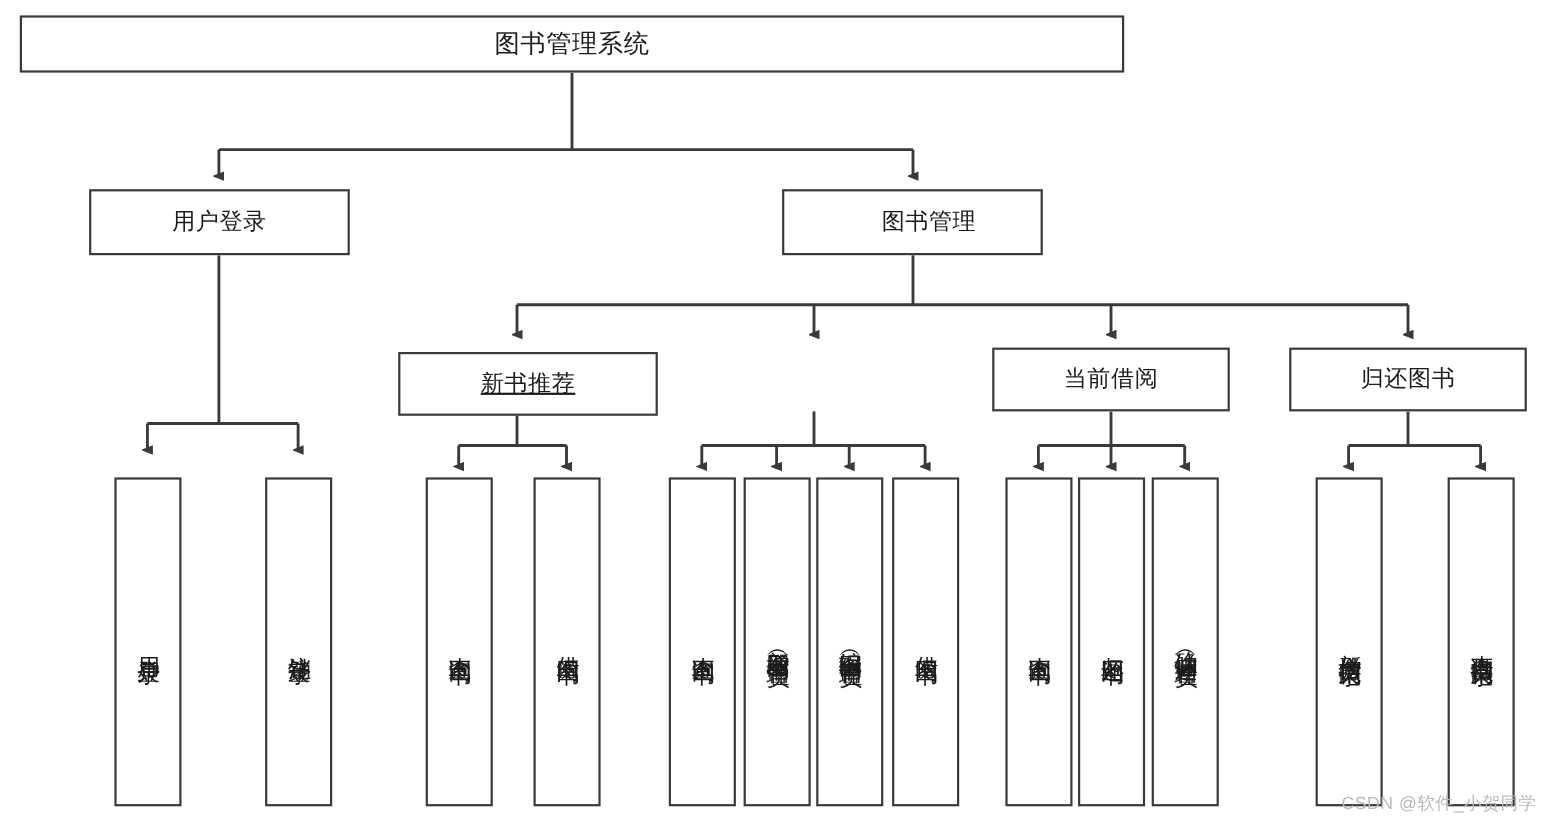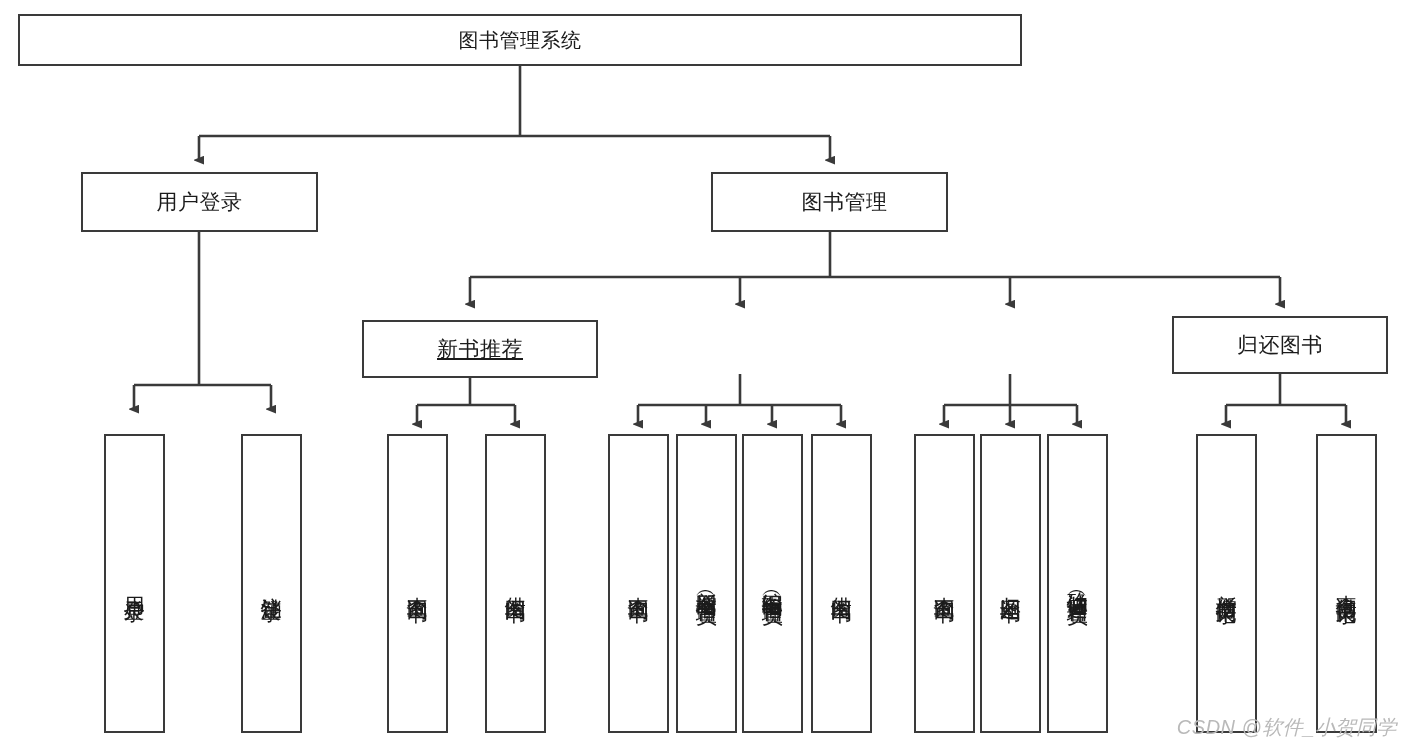--- a/index.html
+++ b/index.html
@@ -40,46 +40,45 @@
     text-align: center;
     letter-spacing: 0.5px;
     white-space: nowrap;
   }
   
   .h-node .node-label {
     font-size: 21px;
     line-height: 1.1;
   }
   .root .node-label {
-    font-size: 20px;
+    font-size: 23px;
   }
   
   .v-node {
     align-items: center;
     justify-content: center;
     padding: 4px 0;
   }
   .v-node .node-label {
     writing-mode: vertical-rl;
     text-orientation: upright;
     font-size: 21px;
     line-height: 1.22;
     letter-spacing: 2px;
     white-space: nowrap;
     max-height: 100%;
   }
   .watermark {
     position: absolute;
     right: 8px;
     bottom: 6px;
-    font-size: 20px;
+    font-size: 16px;
     color: #b9b9b9;
     letter-spacing: 0.5px;
     white-space: nowrap;
-    font-style: italic;
   }
 </style>
 </head>
 <body>
 
 <div id="canvas">
 
   <svg class="wires" viewBox="0 0 1405 747" xmlns="http://www.w3.org/2000/svg">
     <defs>
       <marker id="arrow" markerWidth="10" markerHeight="10" refX="4.2" refY="5" orient="auto" markerUnits="userSpaceOnUse">
@@ -137,20 +136,23 @@
   <div class="node h-node" style="left:81px; top:172px; width:237px; height:60px;">
     <span class="node-label">用户登录</span>
   </div>
   <div class="node h-node" style="left:711px; top:172px; width:237px; height:60px;padding-left:30px;">
     <span class="node-label">图书管理</span>
   </div>
 
   <div class="node h-node" style="left:362px; top:320px; width:236px; height:58px;text-decoration:underline;">
     <span class="node-label">新书推荐</span>
   </div>
+  <div class="node h-node" style="left:902px; top:316px; width:216px; height:58px;">
+    <span class="node-label">当前借阅</span>
+  </div>
   <div class="node h-node" style="left:1172px; top:316px; width:216px; height:58px;">
     <span class="node-label">归还图书</span>
   </div>
 
   <div class="node v-node" style="left:104px; top:434px; width:61px; height:299px;">
     <span class="node-label">用户登录</span>
   </div>
   <div class="node v-node" style="left:241px; top:434px; width:61px; height:299px;">
     <span class="node-label">注销登录</span>
   </div>

